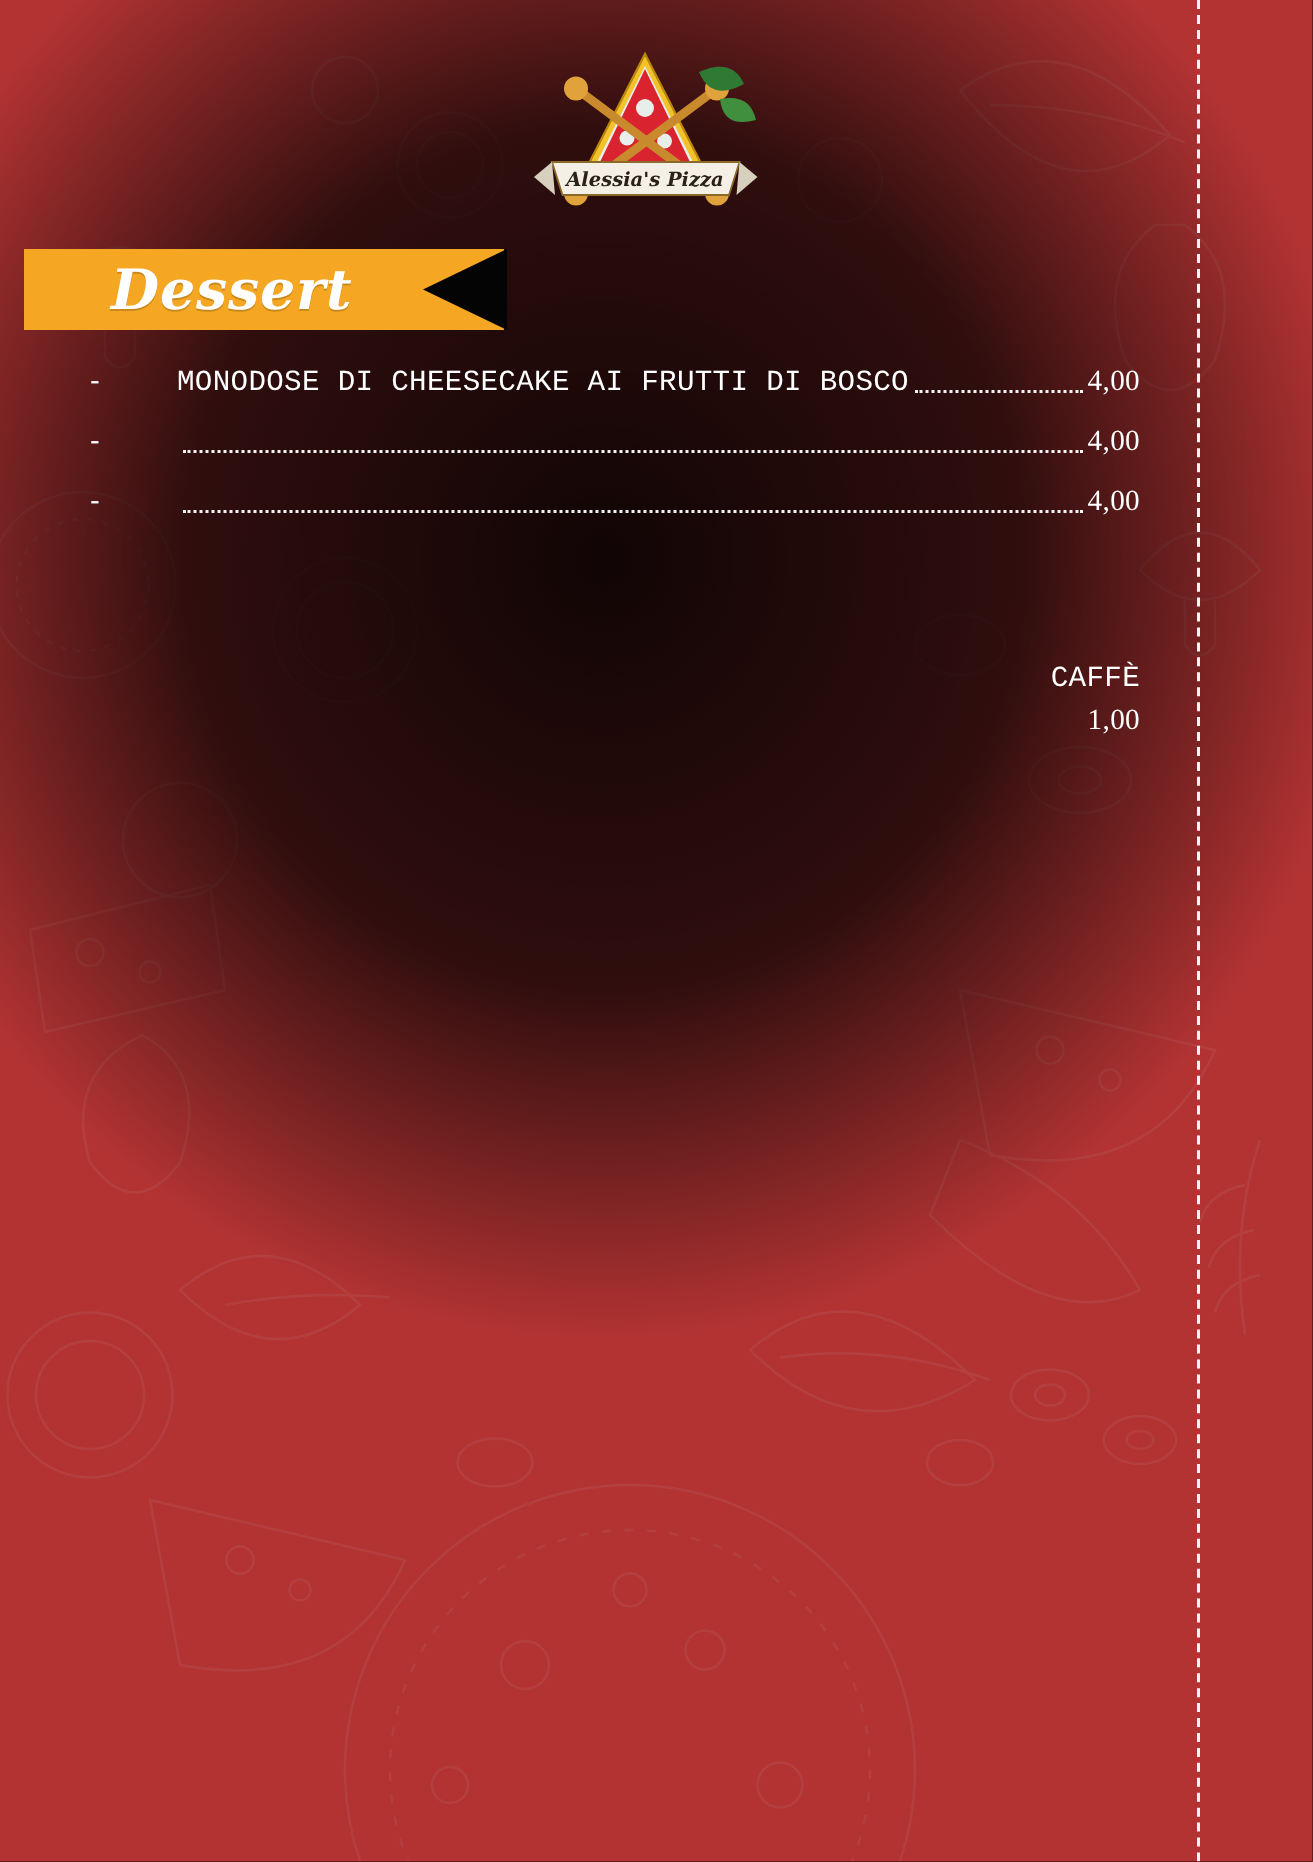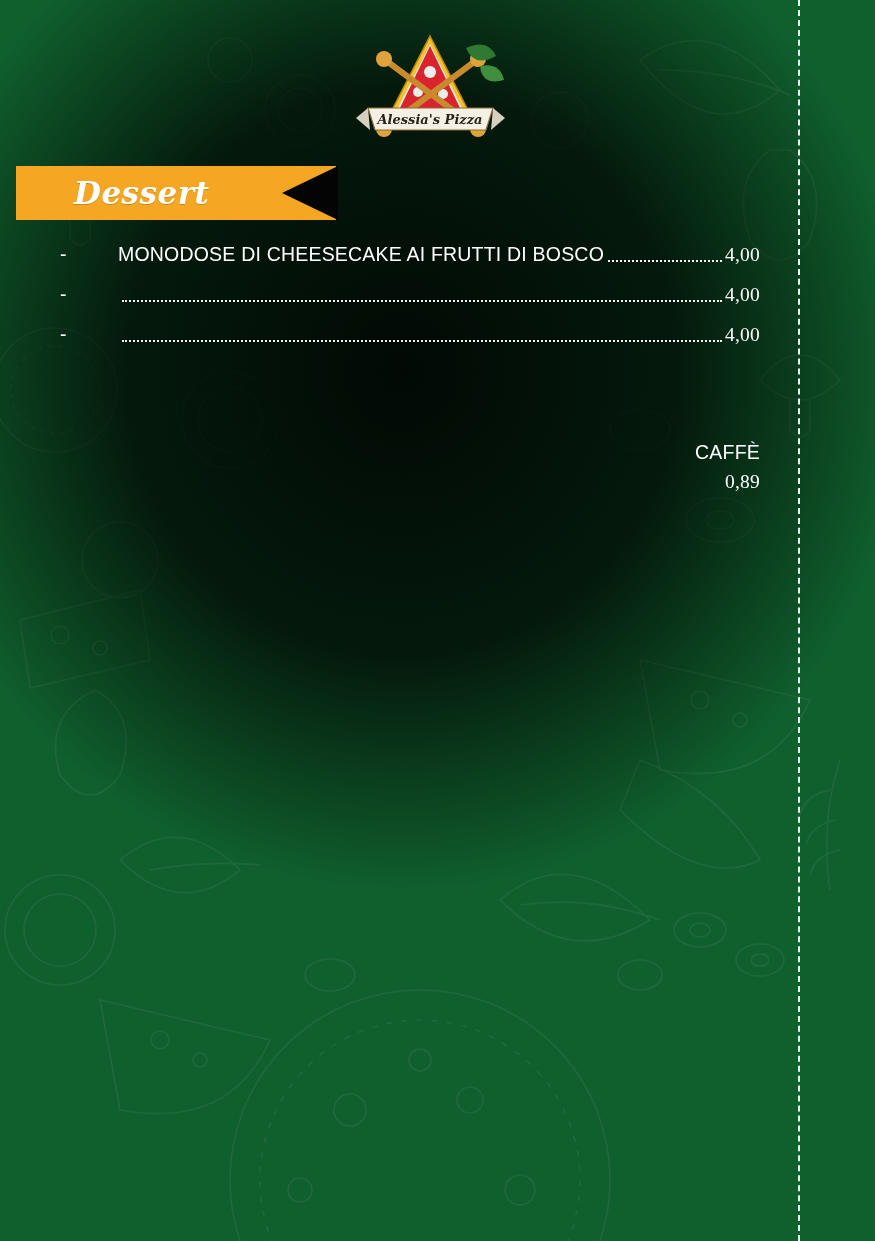--- a/index.html
+++ b/index.html
@@ -7,21 +7,21 @@
     padding: 0;
     background: #000;
   }
   body {
     font-family: "Liberation Sans", sans-serif;
   }
   .page {
     position: relative;
     width: 875px;
     height: 1241px;
-    background: #15803d;
+    background: #ef4444;
     overflow: hidden;
   }
 
   
   .bg-pattern {
     position: absolute;
     inset: 0;
     pointer-events: none;
     opacity: 0.085;
   }
@@ -66,21 +66,21 @@
     height: 54px;
     background: #f5a623;
     display: flex;
     align-items: center;
   }
   .banner-title {
     color: #ffffff;
     font-family: "DejaVu Serif", serif;
     font-weight: bold;
     font-style: italic;
-    font-size: 31px;
+    font-size: 37px;
     letter-spacing: 0.5px;
     padding-left: 58px;
     text-shadow: 0 1px 0 rgba(0,0,0,0.18);
   }
   
   .banner-notch {
     position: absolute;
     left: 282px;
     top: 166px;
     width: 56px;
@@ -104,21 +104,21 @@
     letter-spacing: 0.2px;
     margin-bottom: 17px;
     white-space: nowrap;
   }
   .bullet {
     width: 58px;
     flex: 0 0 58px;
     color: #ffffff;
     font-size: 19.5px;
   }
-  .item-name { flex: 0 0 auto; }
+  .item-name { flex: 0 0 auto; font-family: Liberation Mono, monospace; }
   .dots {
     flex: 1 1 auto;
     overflow: hidden;
     margin: 0 1px 4px 4px;
     border-bottom: 2px dotted #ffffff;
     height: 1px;
     opacity: 0.95;
   }
   .price { flex: 0 0 auto; padding-left: 2px; font-family: Liberation Serif, serif; }
 
@@ -262,20 +262,20 @@
       <span class="dots"></span>
       <span class="price">4,00</span>
     </div>
 
     <div class="spacer"></div>
 
     <div class="menu-row standalone">
       <span class="bullet"></span>
       <span class="item-name">CAFFÈ</span>
       <span class="dots"></span>
-      <span class="price">0,89</span>
+      <span class="price">1,00</span>
     </div>
 
   </div>
 
   <div class="cut-line"></div>
 
 </div>
 
 </body></html>

